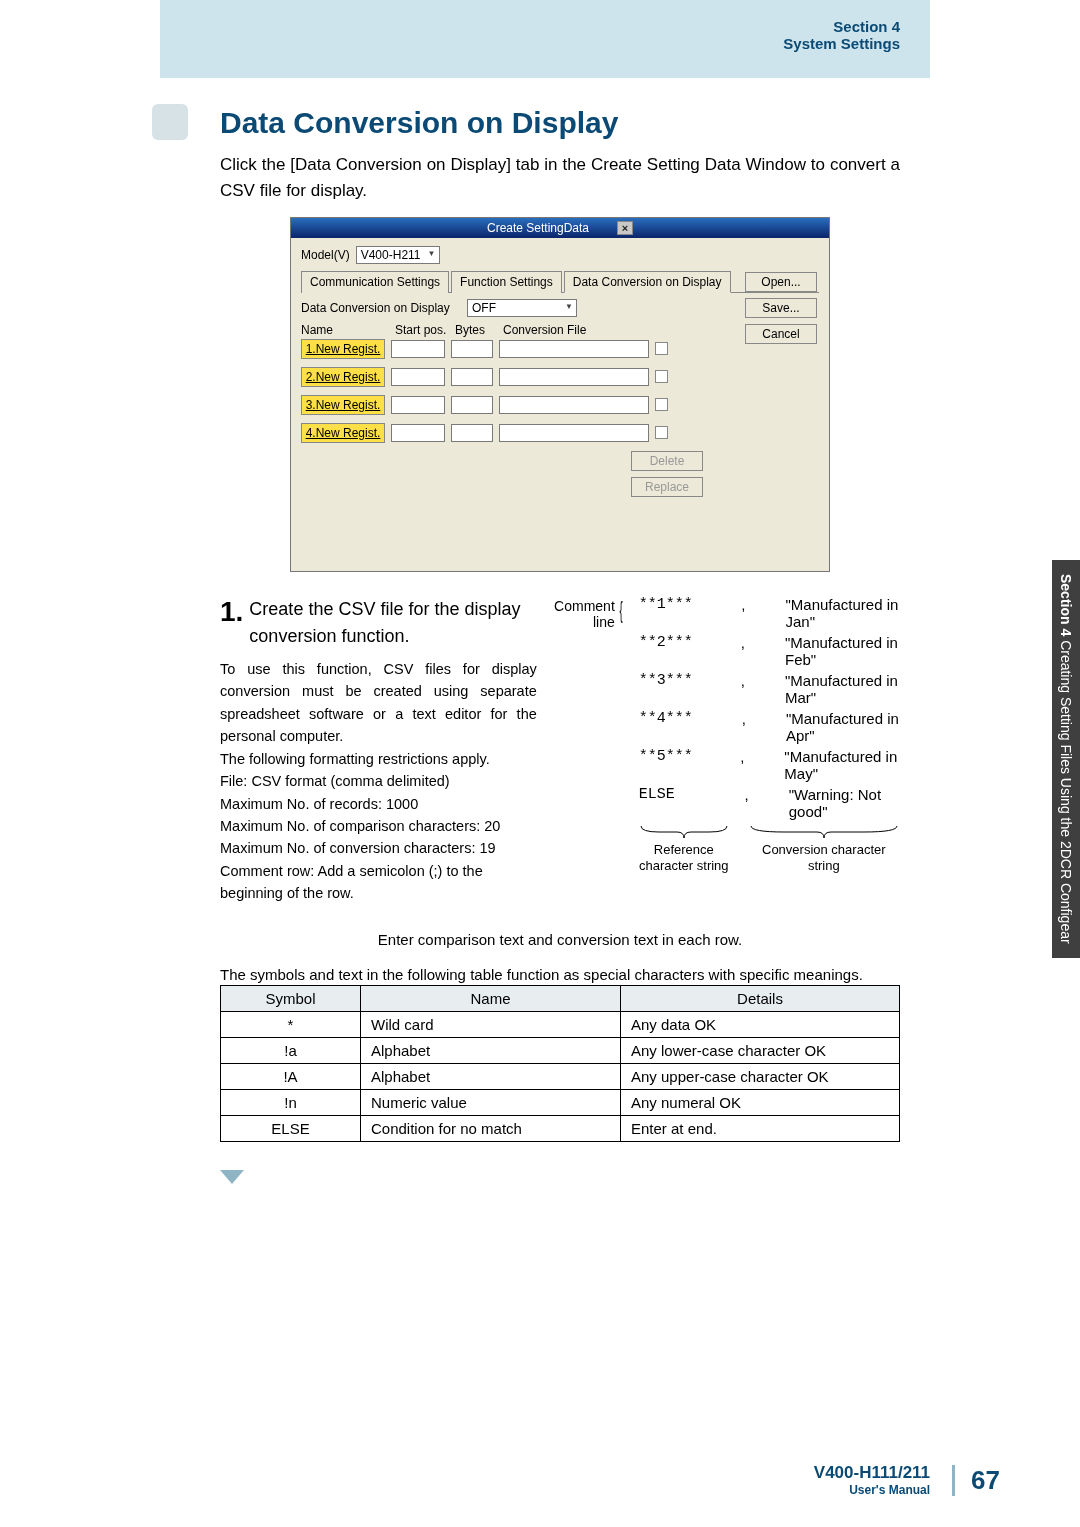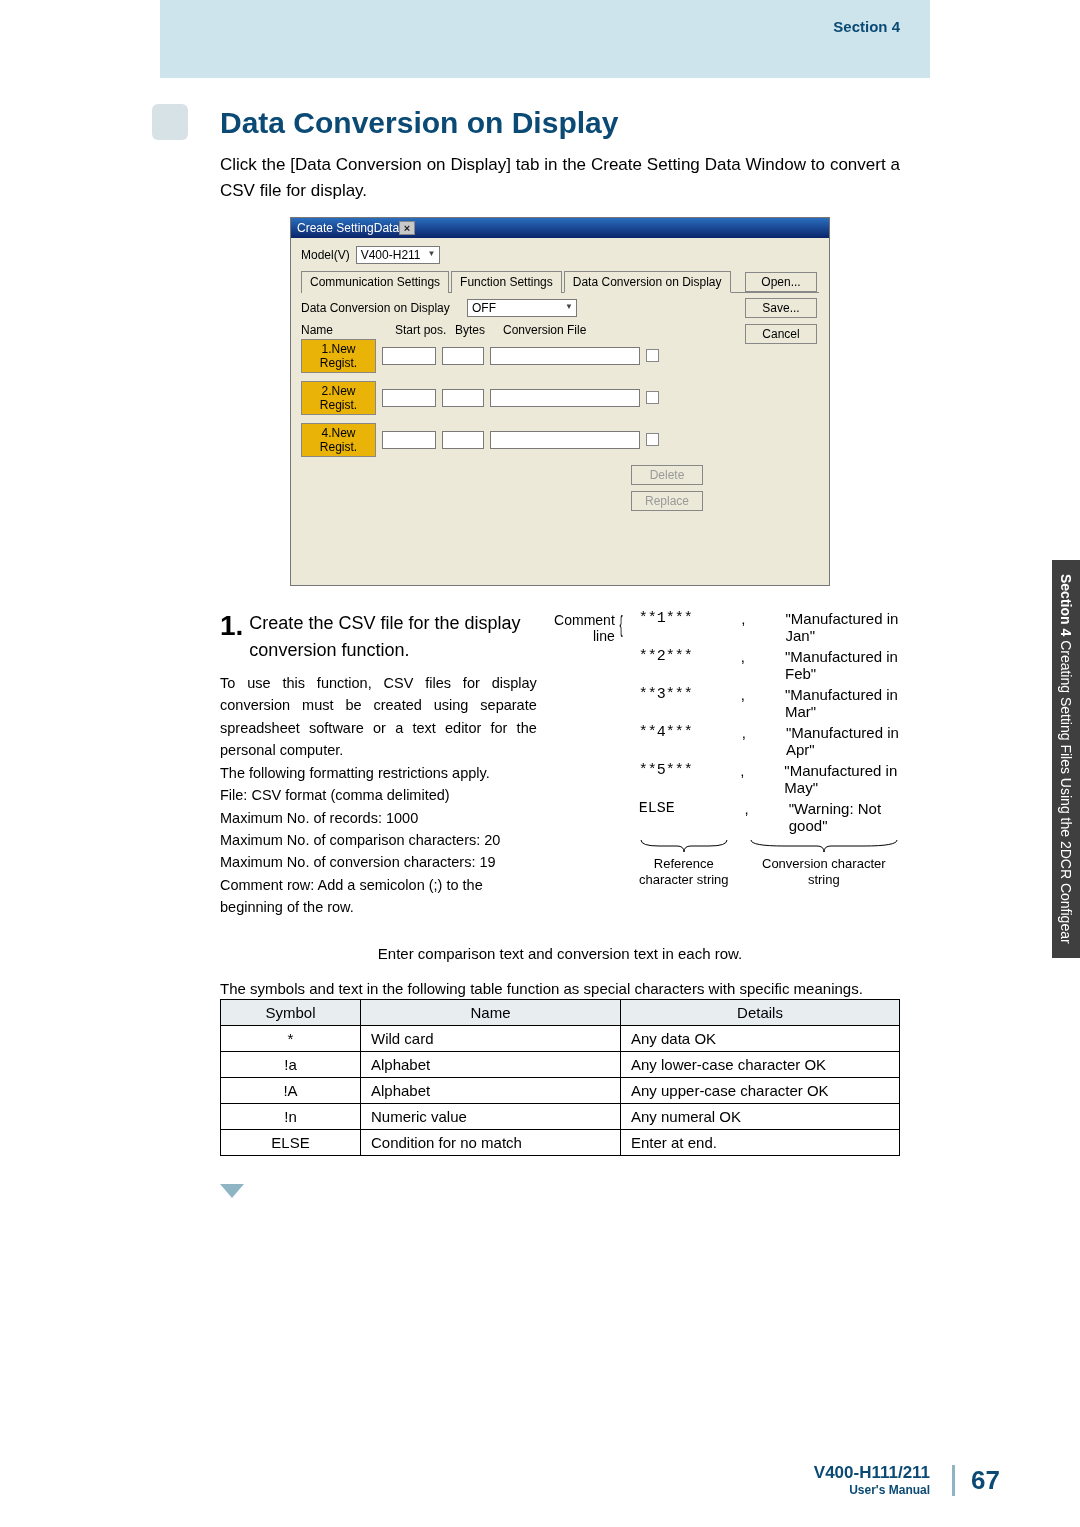--- a/index.html
+++ b/index.html
@@ -59,37 +59,38 @@
     border: 1px solid #777;
     background: #ece9d8;
     font-family: Tahoma, Arial, sans-serif;
     font-size: 12px;
   }
   .dlg-title {
     background: linear-gradient(#2a6ebe, #0a246a);
     color: #fff;
     padding: 3px 6px;
     display: flex;
-    justify-content: flex-start;
+    justify-content: center;
     align-items: center;
     font-size: 12px;
+    gap: 28px;
   }
   .dlg-close { background:#c8c8c8;color:#222;width:16px;height:14px;text-align:center;font-weight:bold;border:1px solid #888;font-size:11px;line-height:12px; }
   .dlg-body { padding: 8px 10px 18px; position: relative; }
   .dlg-row { display: flex; align-items: center; margin-bottom: 6px; gap: 6px; }
   .dlg-label { font-size: 12px; }
   .dlg-select { background:#fff;border:1px solid #7a7a7a;padding:1px 18px 1px 4px;font-size:12px;position:relative;display:inline-block; }
   .dlg-select::after { content:"▼"; font-size:8px; position:absolute; right:3px; top:2px; color:#444; }
   .tabs { display:flex; border-bottom:1px solid #888; margin-bottom:6px; font-size:12px; }
   .tab { padding:3px 8px; border:1px solid #888; border-bottom:none; background:#ece9d8; margin-right:2px; position: relative; top:1px; }
   .tab.active { background:#ece9d8; border-bottom:1px solid #ece9d8; }
   .dlg-btn { display:block; width:72px; padding:2px 0; text-align:center; border:1px solid #888; background:#ece9d8; margin-bottom:6px; font-size:12px; }
   .dlg-btns-right { position:absolute; right:12px; top:34px; }
   .reg-row { display:flex; align-items:center; gap:6px; margin-bottom:8px; font-size:12px; }
-  .reg-btn { width:75px; padding:2px 0; text-align:center; border:1px solid #888; background:#eab308; font-size:12px; }
+  .reg-btn { width:84px; padding:2px 0; text-align:center; border:1px solid #888; background:#fde047; font-size:12px;text-decoration:underline; }
   .reg-input { background:#fff; border:1px solid #7a7a7a; height:18px; display:inline-block; }
   .hdrrow { display:flex; gap:6px; font-size:12px; margin-left:94px; margin-bottom:2px; }
   .chk { width:13px; height:13px; border:1px solid #888; background:#fff; display:inline-block; }
   .dlg-btn.disabled { color:#999; }
   .bottom-btns { margin-left:330px; }
 
   .section-h {
     font-size: 22px;
     margin: 4px 0 22px;
     display:flex;
@@ -156,20 +157,21 @@
     margin:28px 0 0 0;
   }
   .section-wrap { margin-left:-60px; }
 </style>
 </head>
 <body>
 
 <div class="top-bar">
   <div class="header-right">
     <div>Section 4</div>
+    <div>System Settings</div>
   </div>
 </div>
 
 <div class="content">
   <div class="square-marker"></div>
   <h1>Data Conversion on Display</h1>
   <p class="intro">Click the [Data Conversion on Display] tab in the Create Setting Data Window to convert a CSV file for display.</p>
 
   <div class="dialog-img">
     <div class="dialog">
@@ -204,20 +206,27 @@
         </div>
         <div class="reg-row">
           <span class="reg-btn">1.New Regist.</span>
           <span class="reg-input" style="width:54px"></span>
           <span class="reg-input" style="width:42px"></span>
           <span class="reg-input" style="width:150px"></span>
           <span class="chk"></span>
         </div>
         <div class="reg-row">
           <span class="reg-btn">2.New Regist.</span>
+          <span class="reg-input" style="width:54px"></span>
+          <span class="reg-input" style="width:42px"></span>
+          <span class="reg-input" style="width:150px"></span>
+          <span class="chk"></span>
+        </div>
+        <div class="reg-row">
+          <span class="reg-btn">3.New Regist.</span>
           <span class="reg-input" style="width:54px"></span>
           <span class="reg-input" style="width:42px"></span>
           <span class="reg-input" style="width:150px"></span>
           <span class="chk"></span>
         </div>
         <div class="reg-row">
           <span class="reg-btn">4.New Regist.</span>
           <span class="reg-input" style="width:54px"></span>
           <span class="reg-input" style="width:42px"></span>
           <span class="reg-input" style="width:150px"></span>

